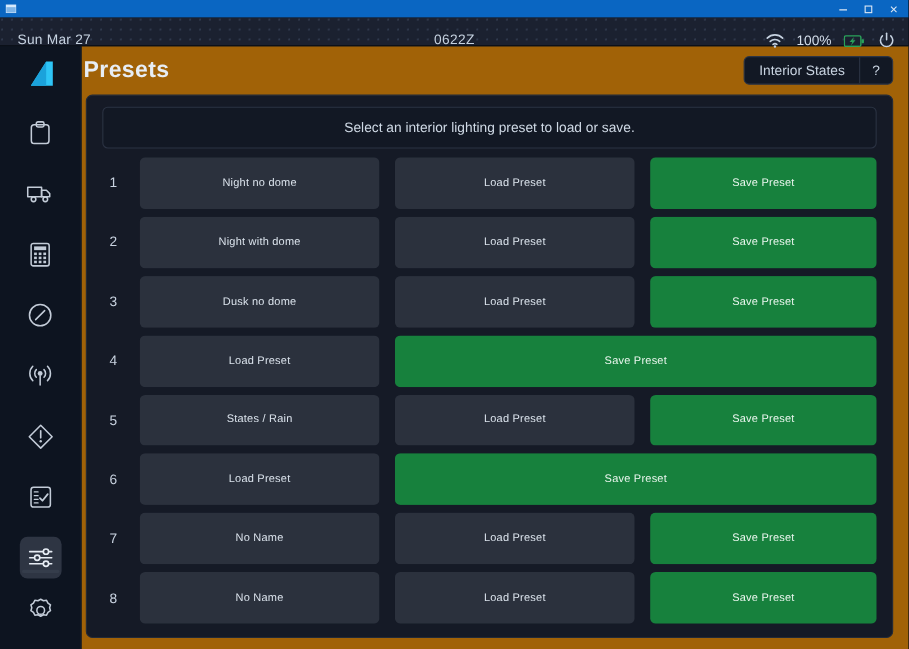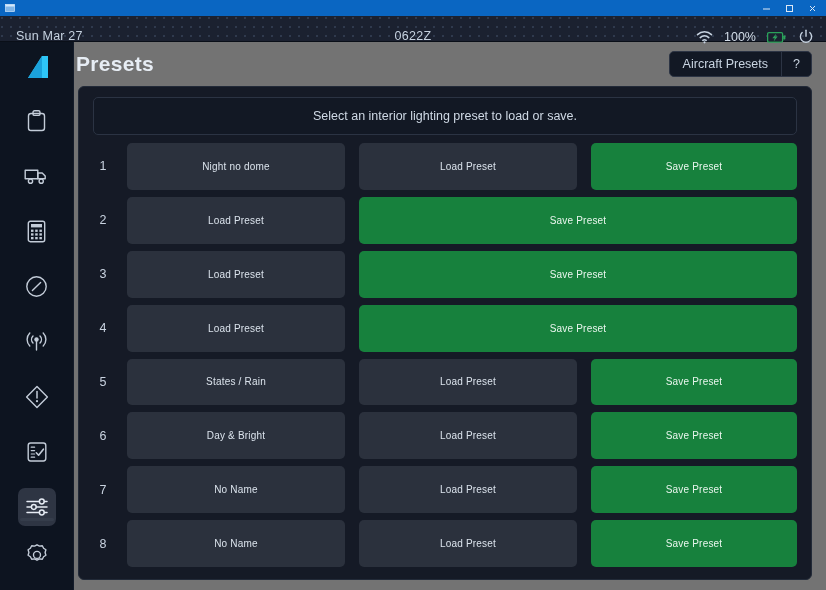--- a/index.html
+++ b/index.html
@@ -129,21 +129,21 @@
     display: flex; flex-direction: column; align-items: center;
     padding-bottom: 8px;
   }
 
   
   .main {
     flex: 1 1 auto;
     min-width: 0;
     display: flex;
     flex-direction: column;
-    background: #737373;
+    background: #a16207;
     padding: 0 14px 10px 0;
   }
 
   .main-header {
     height: 44px;
     flex: 0 0 44px;
     display: flex;
     align-items: center;
     padding: 0 0 0 0;
   }
@@ -431,66 +431,67 @@
           </span>
         </div>
       </div>
     </div>
 
     <div class="main">
 
       <div class="main-header">
         <div class="page-title">Presets</div>
         <div class="tabgroup">
-          <div class="tab">Aircraft Presets</div>
+          <div class="tab">Interior States</div>
           <div class="tab help">?</div>
         </div>
       </div>
 
       <div class="panel">
 
         <div class="hint-box">Select an interior lighting preset to load or save.</div>
 
         <div class="rows">
 
           <div class="row">
             <div class="row-num">1</div>
             <div class="btn btn-name">Night no dome</div>
             <div class="btn btn-load">Load Preset</div>
             <div class="btn btn-save">Save Preset</div>
           </div>
 
           <div class="row">
             <div class="row-num">2</div>
+            <div class="btn btn-name">Night with dome</div>
             <div class="btn btn-load">Load Preset</div>
             <div class="btn btn-save">Save Preset</div>
           </div>
 
           <div class="row">
             <div class="row-num">3</div>
+            <div class="btn btn-name">Dusk no dome</div>
             <div class="btn btn-load">Load Preset</div>
             <div class="btn btn-save">Save Preset</div>
           </div>
 
           <div class="row">
             <div class="row-num">4</div>
             <div class="btn btn-load">Load Preset</div>
             <div class="btn btn-save">Save Preset</div>
           </div>
 
           <div class="row">
             <div class="row-num">5</div>
             <div class="btn btn-name">States / Rain</div>
             <div class="btn btn-load">Load Preset</div>
             <div class="btn btn-save">Save Preset</div>
           </div>
 
           <div class="row">
             <div class="row-num">6</div>
-            <div class="btn btn-name">Day &amp; Bright</div>
             <div class="btn btn-load">Load Preset</div>
             <div class="btn btn-save">Save Preset</div>
           </div>
 
           <div class="row">
             <div class="row-num">7</div>
             <div class="btn btn-name">No Name</div>
             <div class="btn btn-load">Load Preset</div>
             <div class="btn btn-save">Save Preset</div>
           </div>

